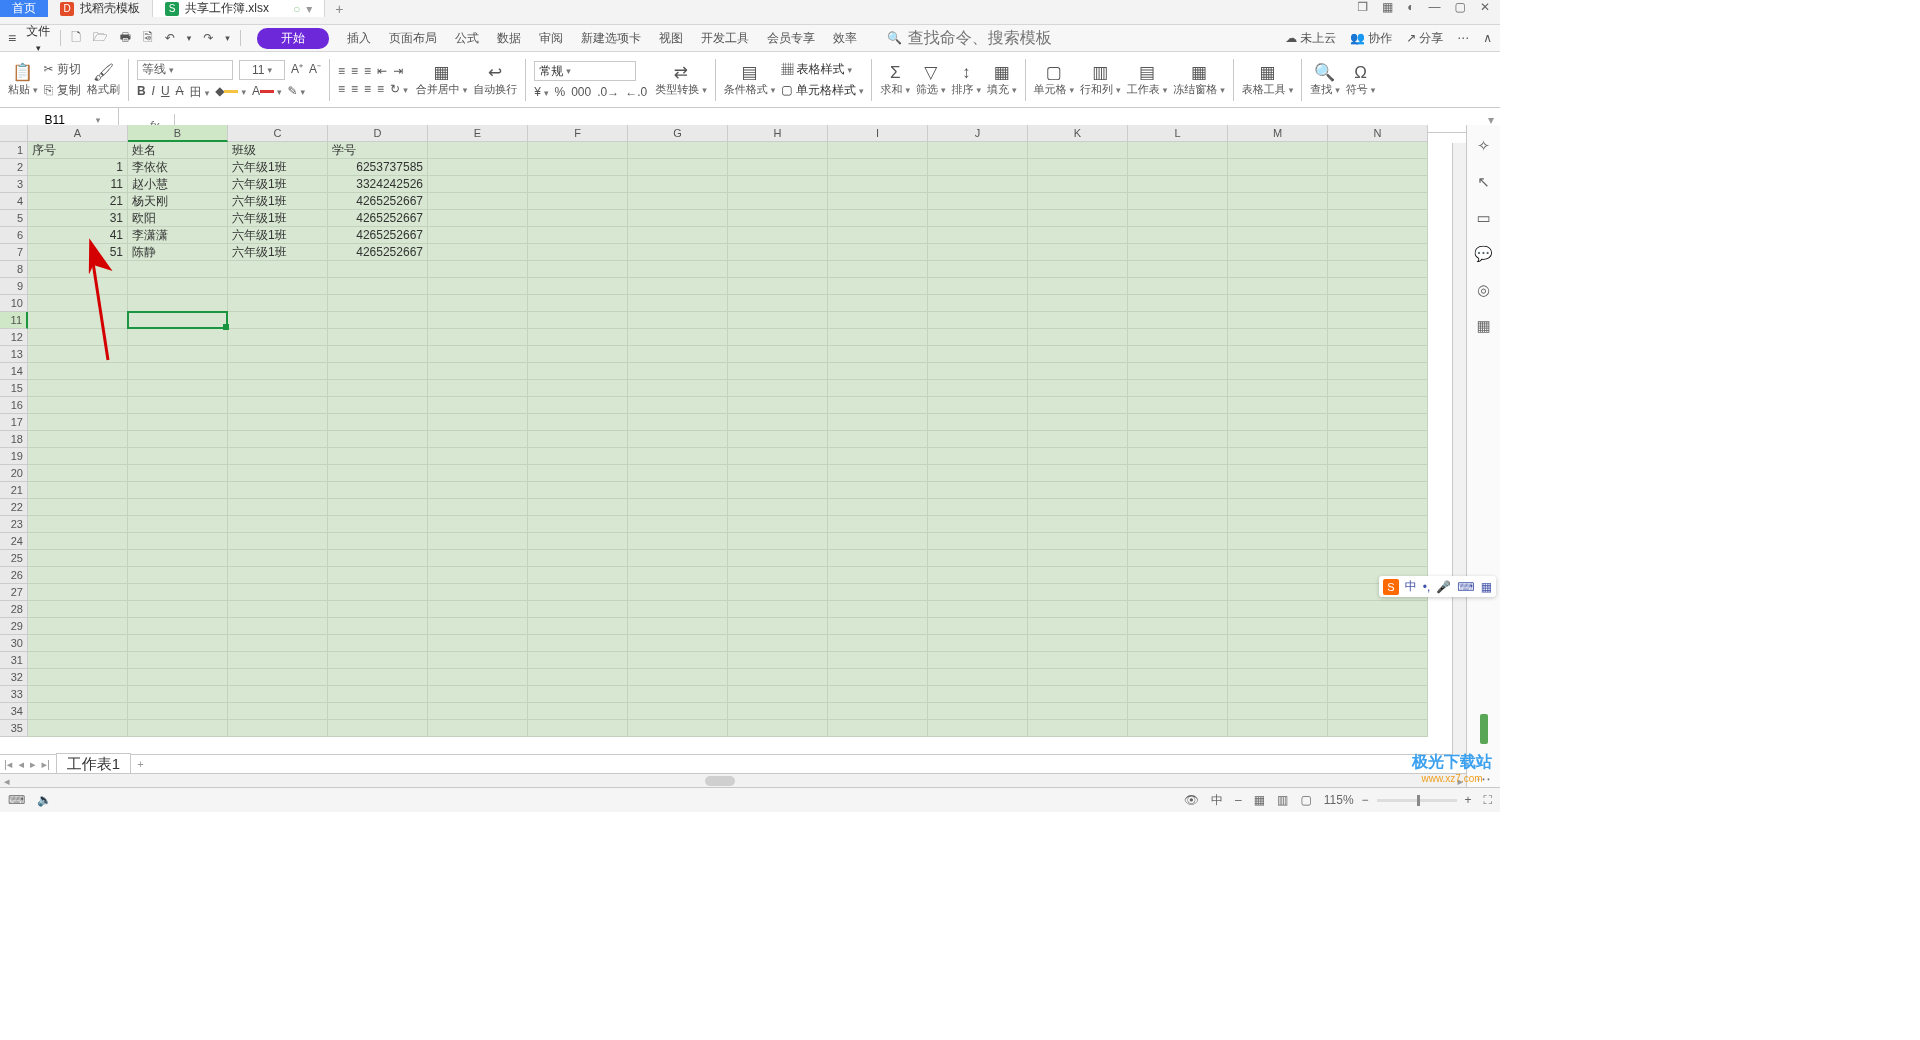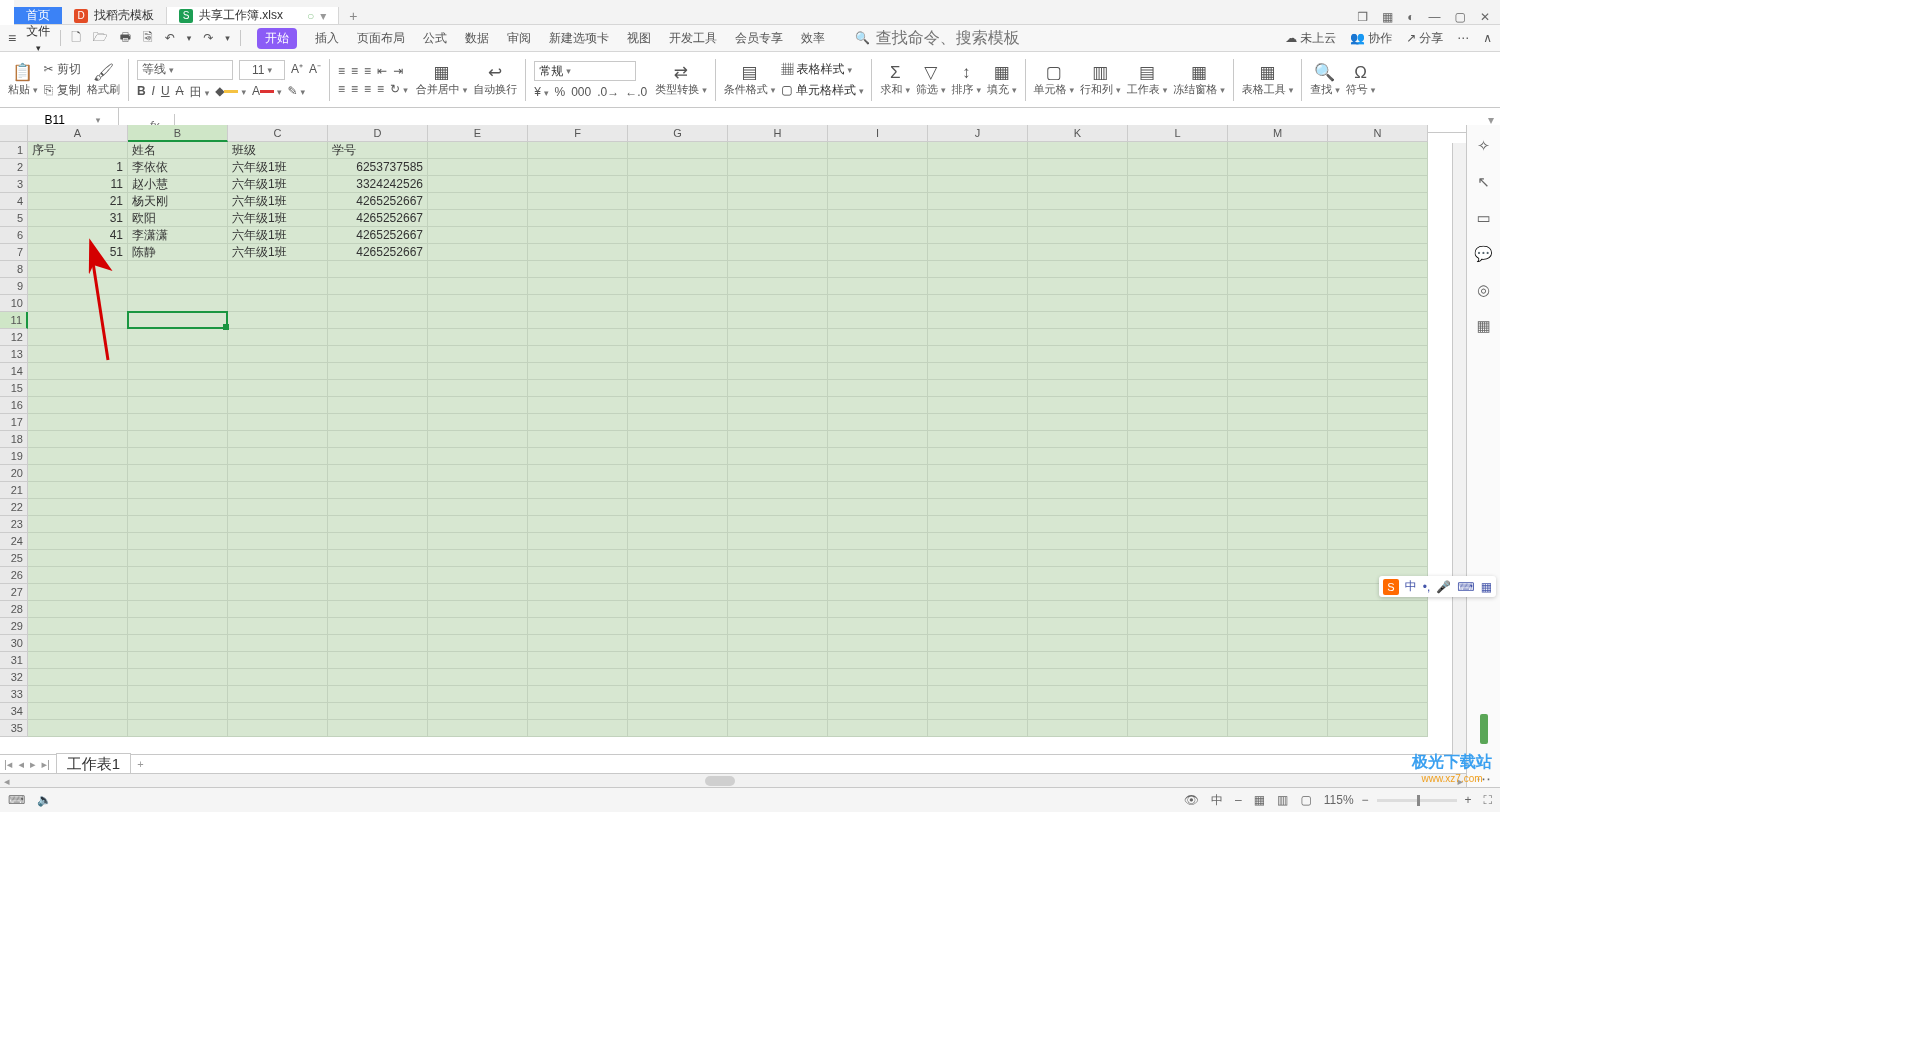--- a/index.html
+++ b/index.html
@@ -11,42 +11,42 @@
     --grid-bg:#d7e7d1;
     --header-bg:#e9e9e9;
     --sel-green:#1a9641;
     --text:#333;
     --muted:#666;
   }
   html,body{margin:0;padding:0;font-family:"Microsoft YaHei","微软雅黑",Arial,sans-serif;font-size:12px;color:var(--text);background:#fff;}
   body{width:1500px;height:812px;position:relative;overflow:hidden;}
 
   
-  .titlebar{height:24px;background:var(--toolbar-bg2);display:flex;align-items:flex-end;border-bottom:1px solid var(--border);margin-left:14px;}
+  .titlebar{height:24px;background:var(--toolbar-bg2);display:flex;align-items:flex-start;border-bottom:1px solid var(--border);}
   .tabs{display:flex;flex:1;}
   .tab{display:flex;align-items:center;padding:0 12px;border-right:1px solid var(--border);gap:6px;cursor:pointer;}
   .tab.home{background:var(--tab-blue);color:#fff;border-right:none;}
   .tab .ic{width:14px;height:14px;display:inline-flex;align-items:center;justify-content:center;border-radius:2px;font-size:10px;}
   .tab .ic.d{background:#e34c26;color:#fff;}
   .tab .ic.s{background:#1d9e54;color:#fff;}
   .tab.active{background:#fff;}
   .tab.add{padding:0 10px;color:#888;font-size:14px;border-right:none;}
   .winbtns{display:flex;align-items:center;gap:14px;padding:0 10px;color:#666;}
   .winbtns span{cursor:pointer;}
 
   
   .filerow{height:26px;display:flex;align-items:center;padding:0 8px;gap:10px;border-bottom:1px solid var(--border);background:var(--toolbar-bg);}
   .filerow .menuicon{font-size:14px;color:#555;}
   .filerow .filelabel{display:flex;align-items:center;gap:3px;flex-direction:column;}
   .qat{display:flex;gap:12px;color:#555;align-items:center;}
   .qat span{cursor:pointer;}
   .sep{width:1px;height:16px;background:var(--border2);}
   .ribbon-tabs{display:flex;gap:18px;align-items:center;margin-left:6px;}
   .ribbon-tabs span{cursor:pointer;color:#555;}
-  .ribbon-tabs span.active{background:#8b5cf6;color:#fff;padding:2px 8px;border-radius:4px;}
+  .ribbon-tabs span.active{background:#6d28d9;color:#fff;padding:2px 24px;border-radius:10px;}
   .search{flex:1;display:flex;align-items:center;margin-left:20px;color:#aaa;gap:4px;}
   .search input{border:none;background:transparent;outline:none;font-size:16px;}
   .right-tools{display:flex;align-items:center;gap:14px;color:#555;}
   .right-tools .carbtn{display:flex;align-items:center;gap:3px;}
 
   
   .ribbon{height:50px;display:flex;align-items:center;gap:8px;padding:3px 8px 2px;border-bottom:1px solid var(--border2);background:#fff;}
   .grp{display:flex;gap:6px;align-items:center;}
   .vgrp{display:flex;flex-direction:column;gap:4px;align-items:center;}
   .icbtn{display:flex;flex-direction:column;align-items:center;font-size:11px;color:#555;cursor:pointer;min-width:26px;}

